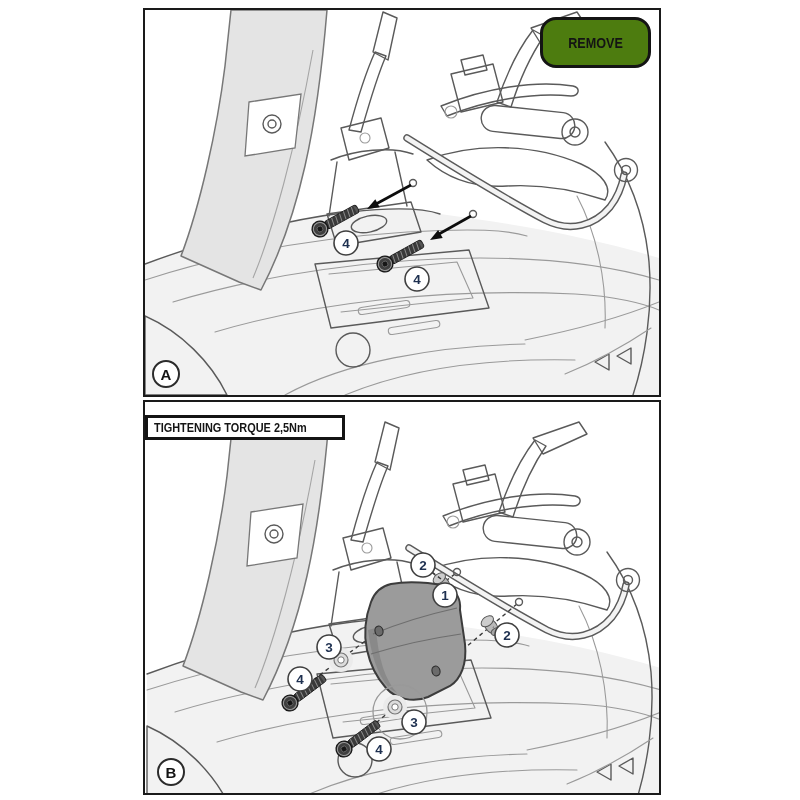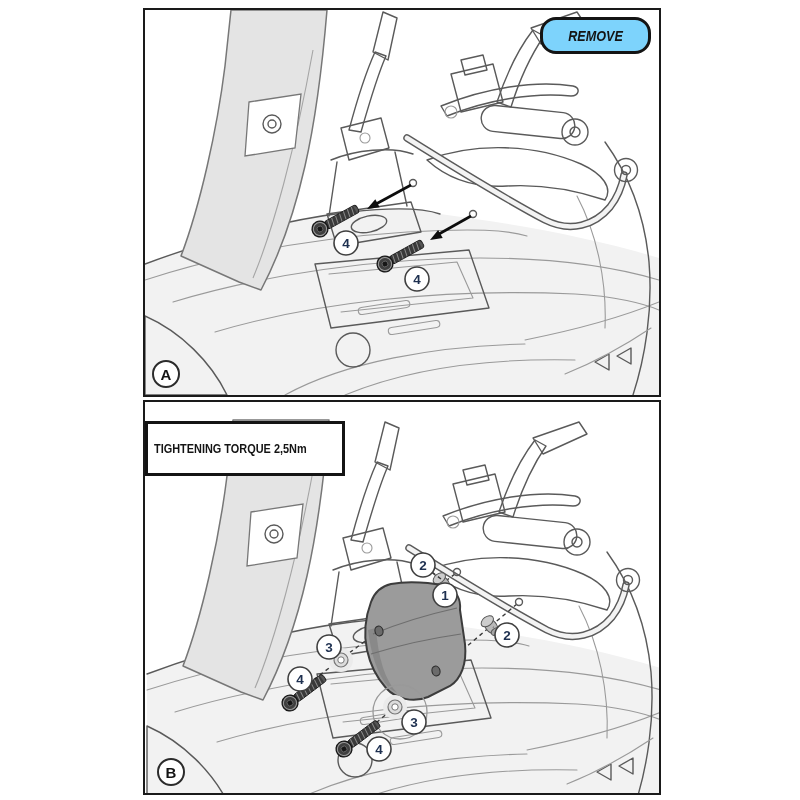--- a/index.html
+++ b/index.html
@@ -7,23 +7,23 @@
          font-family:"Liberation Sans", sans-serif;}
   .panel{position:absolute;left:143px;width:514px;background:#fff;
          border:2px solid #1a1a1a;overflow:hidden;}
   .panel-a{top:8px;height:385px;}
   .panel-b{top:400px;height:391px;}
   .panel svg{position:absolute;left:0;top:0;}
   .badge{position:absolute;width:24px;height:24px;border:2px solid #2b2b2b;border-radius:50%;
          background:#fff;display:flex;align-items:center;justify-content:center;
          font-weight:700;font-size:15px;color:#141414;z-index:5;}
   .pill-label{position:absolute;top:7px;right:8px;border:3px solid #141414;border-radius:16px;
-         background:#7dd3fc;padding:7px 20px;font-weight:700;font-size:15px;color:#141414;z-index:5;font-style:italic;}
-  .box-label{position:absolute;top:19px;left:0;border:3px solid #141414;background:#fff;
-         padding:17px 6px;font-weight:700;font-size:13px;color:#141414;z-index:5;white-space:nowrap;}
+         background:#4d7c0f;padding:14px 20px;font-weight:700;font-size:15px;color:#141414;z-index:5;}
+  .box-label{position:absolute;top:13px;left:0;border:3px solid #141414;background:#fff;
+         padding:2px 6px;font-weight:700;font-size:13px;color:#141414;z-index:5;white-space:nowrap;}
   .cond{display:inline-block;transform:scaleX(.84);transform-origin:center;}
   .cond-l{display:inline-block;transform:scaleX(.84);transform-origin:left center;}
   
   .ln{stroke:#5a5a5a;stroke-width:1.4;fill:none;stroke-linecap:round;stroke-linejoin:round;}
   .lnl{stroke:#9a9a9a;stroke-width:1.1;fill:none;stroke-linecap:round;stroke-linejoin:round;}
   .co-txt{font:700 13.5px "Liberation Sans",sans-serif;fill:#1e3050;text-anchor:middle;}
   .co-ring{fill:#ffffff;stroke:#3f3f3f;stroke-width:1.6;}
   .dash{stroke:#3a3a3a;stroke-width:1.4;fill:none;stroke-dasharray:4 3.5;}
 </style>
 </head>

